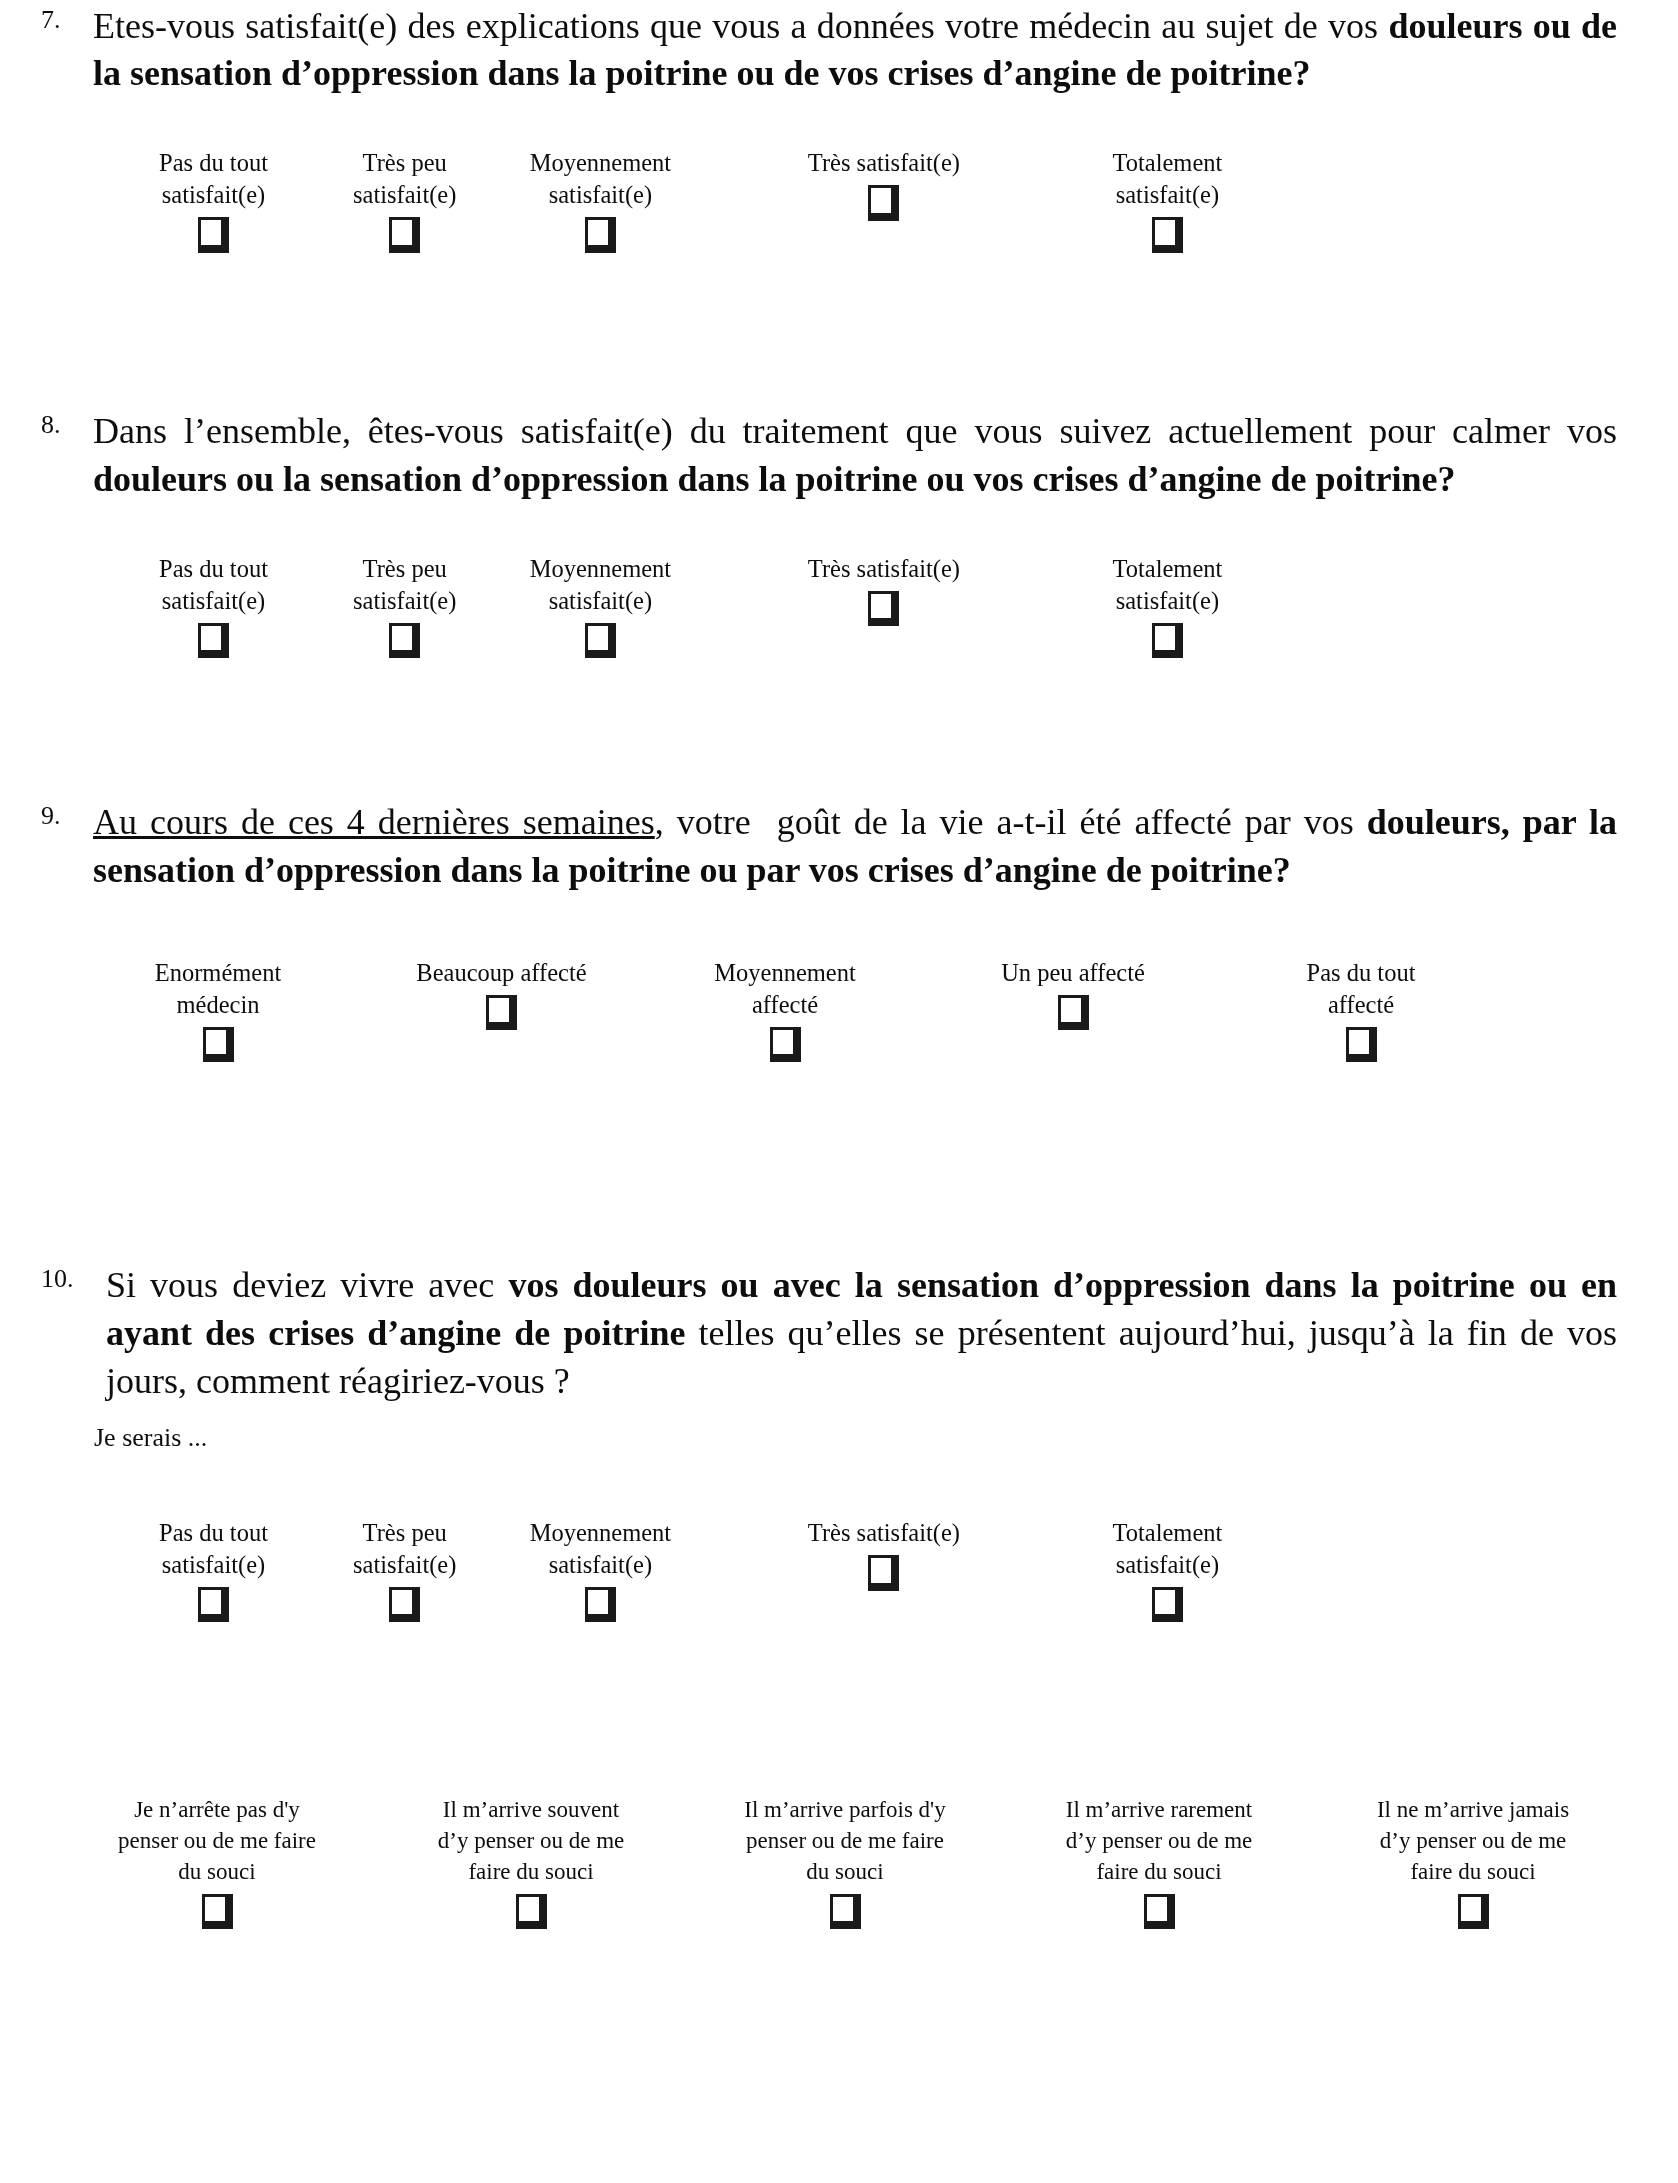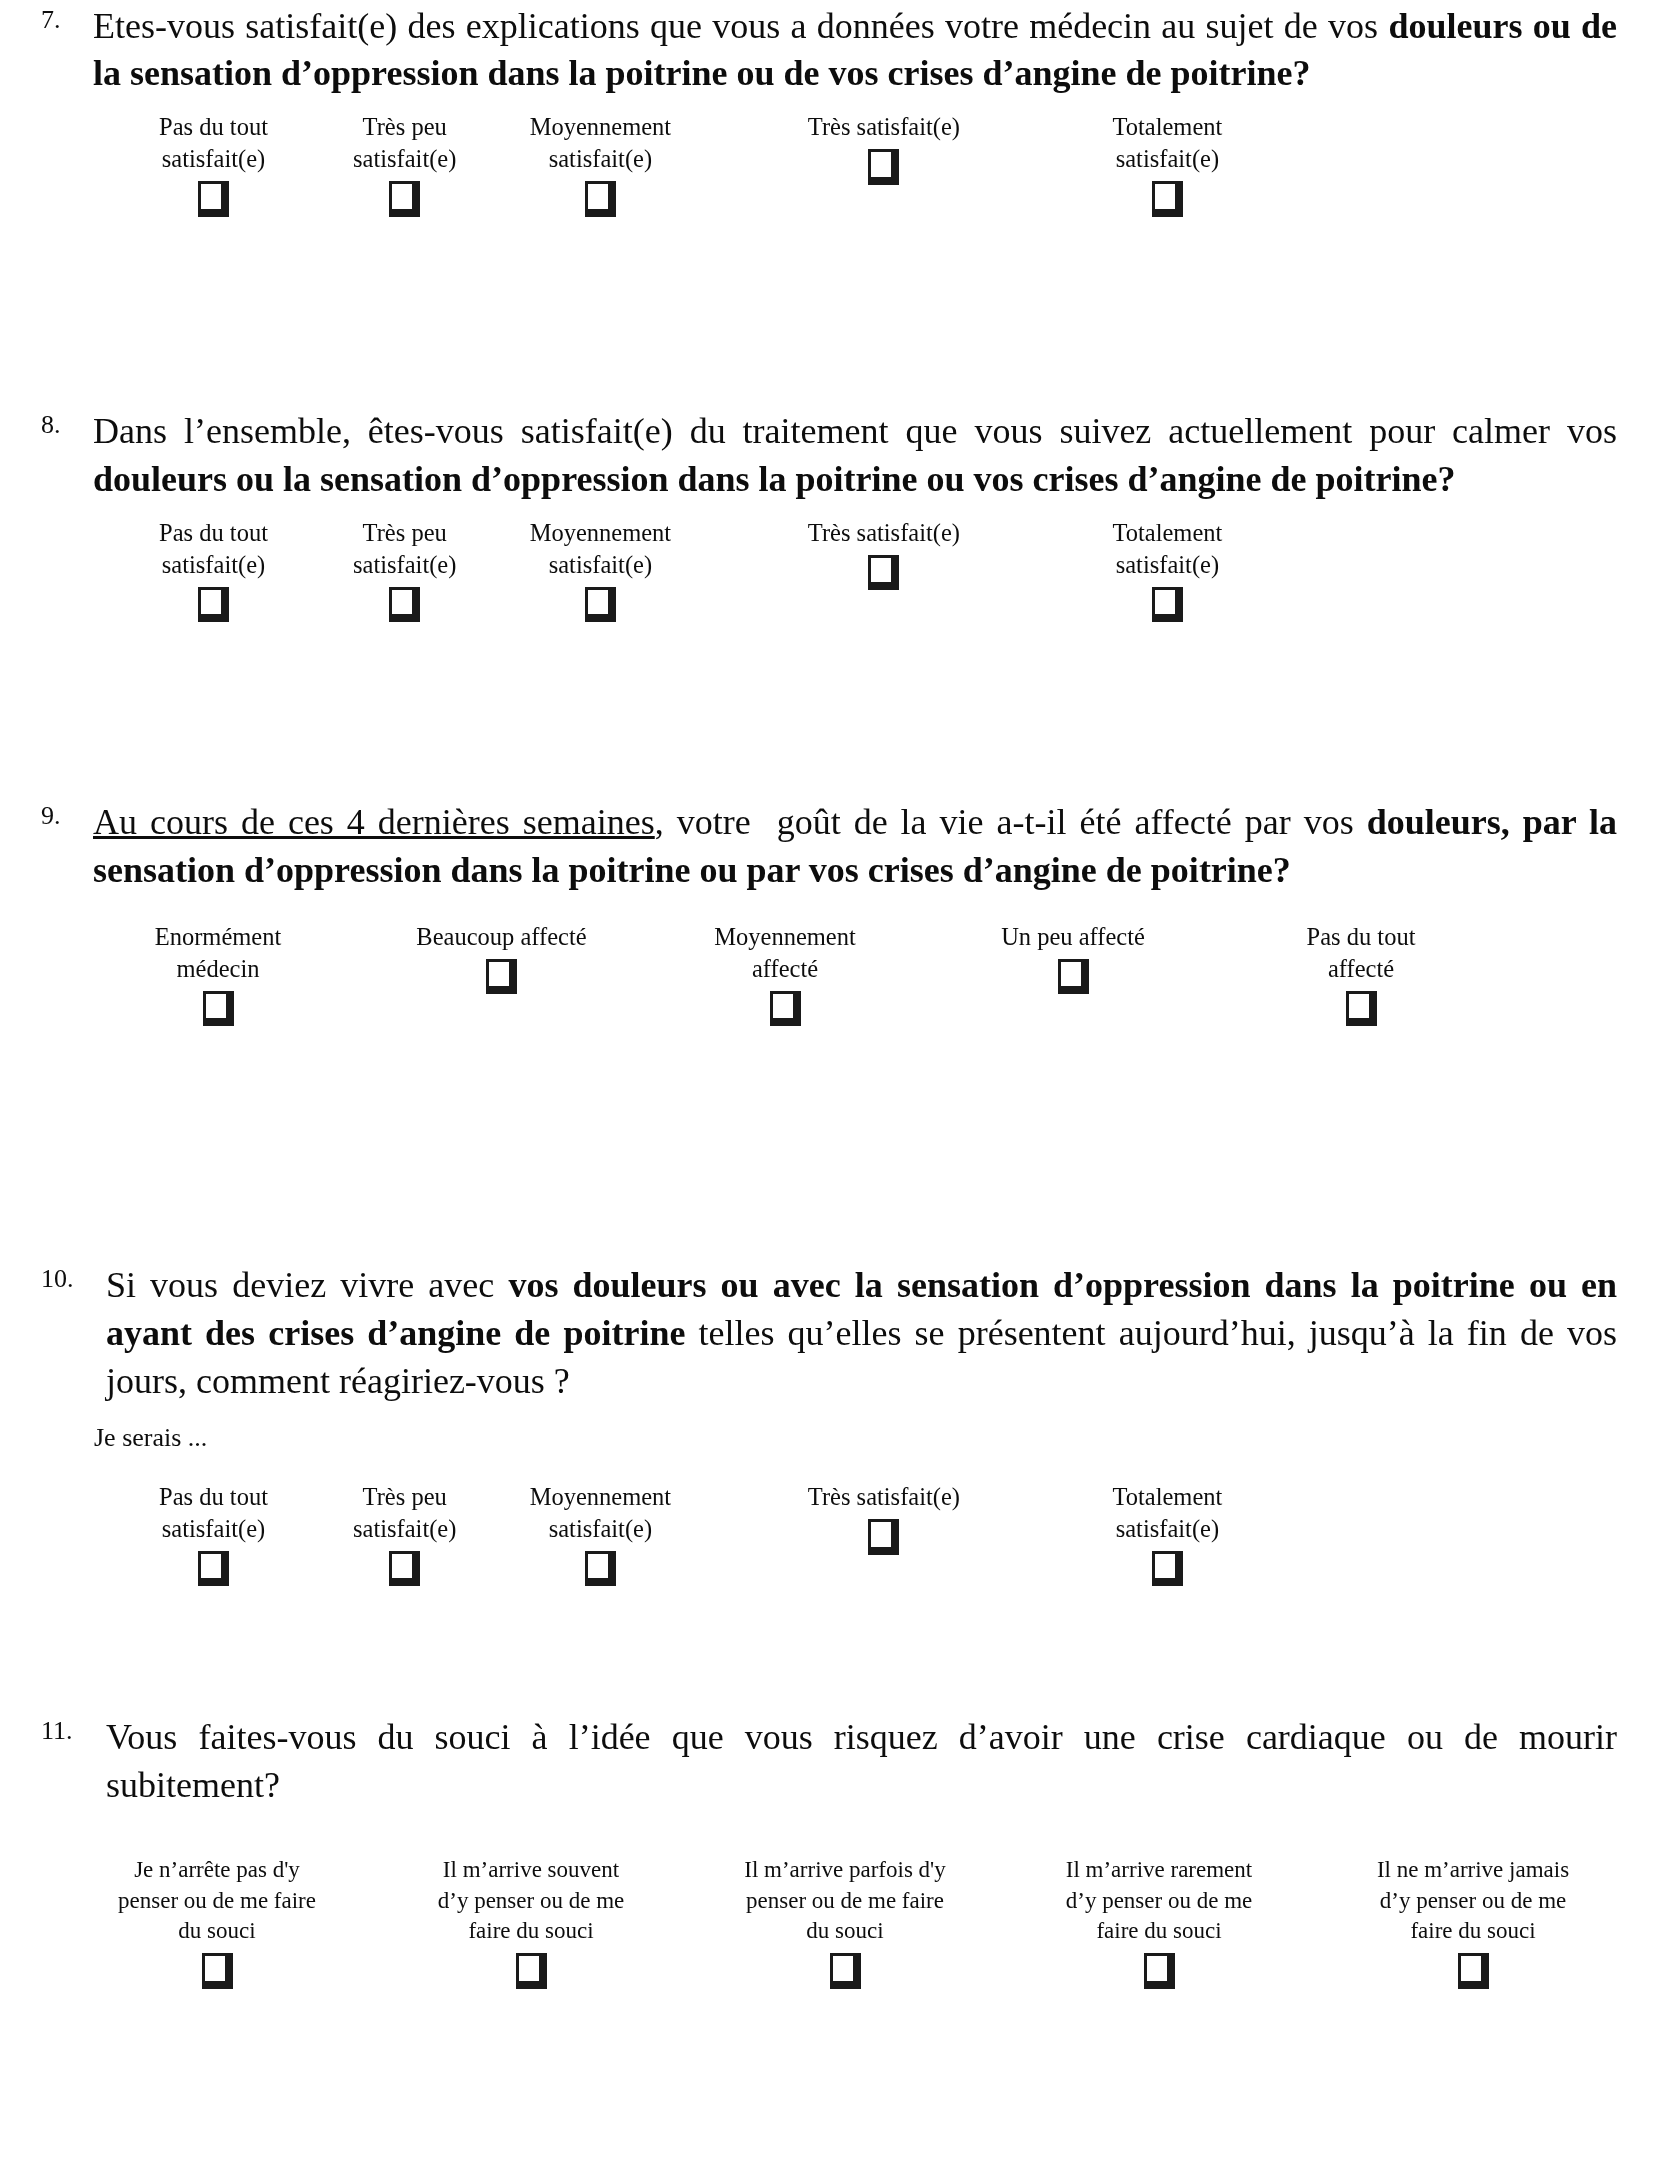--- a/index.html
+++ b/index.html
@@ -75,20 +75,21 @@
   }
   .opt {
     flex: 0 0 auto;
     text-align: center;
     font-size: 24.5px;
     line-height: 1.30;
   }
   .opt .lbl {
     display: block;
     white-space: pre-line;
+    margin-top: 36px;
   }
   .opt .box {
     display: block;
     margin: 6.1px auto 0 auto;
     width: 20px;
     height: 24.5px;
     background: #ffffff;
     border-top: 3.1px solid #1a1a1a;
     border-left: 3.1px solid #1a1a1a;
     border-right: 8.3px solid #1a1a1a;
@@ -249,24 +250,20 @@
         <div class="opt">
           <span class="lbl">Totalement
 satisfait(e)</span>
           <span class="box"></span>
         </div>
       </div>
     </div>
   </div>
 
   <div class="question" style="top:1714px;">
-    <div class="q-head">
-      <div class="q-num wide">11.</div>
-      <div class="q-text">Vous faites-vous du souci à l’idée que vous risquez d’avoir une crise cardiaque ou de mourir subitement?</div>
-    </div>
     <div class="scale worry" style="margin-top:45px;">
       <div class="scale-row">
         <div class="opt">
           <span class="lbl">Je n’arrête pas d'y
 penser ou de me faire
 du souci</span>
           <span class="box"></span>
         </div>
         <div class="opt">
           <span class="lbl">Il m’arrive souvent

